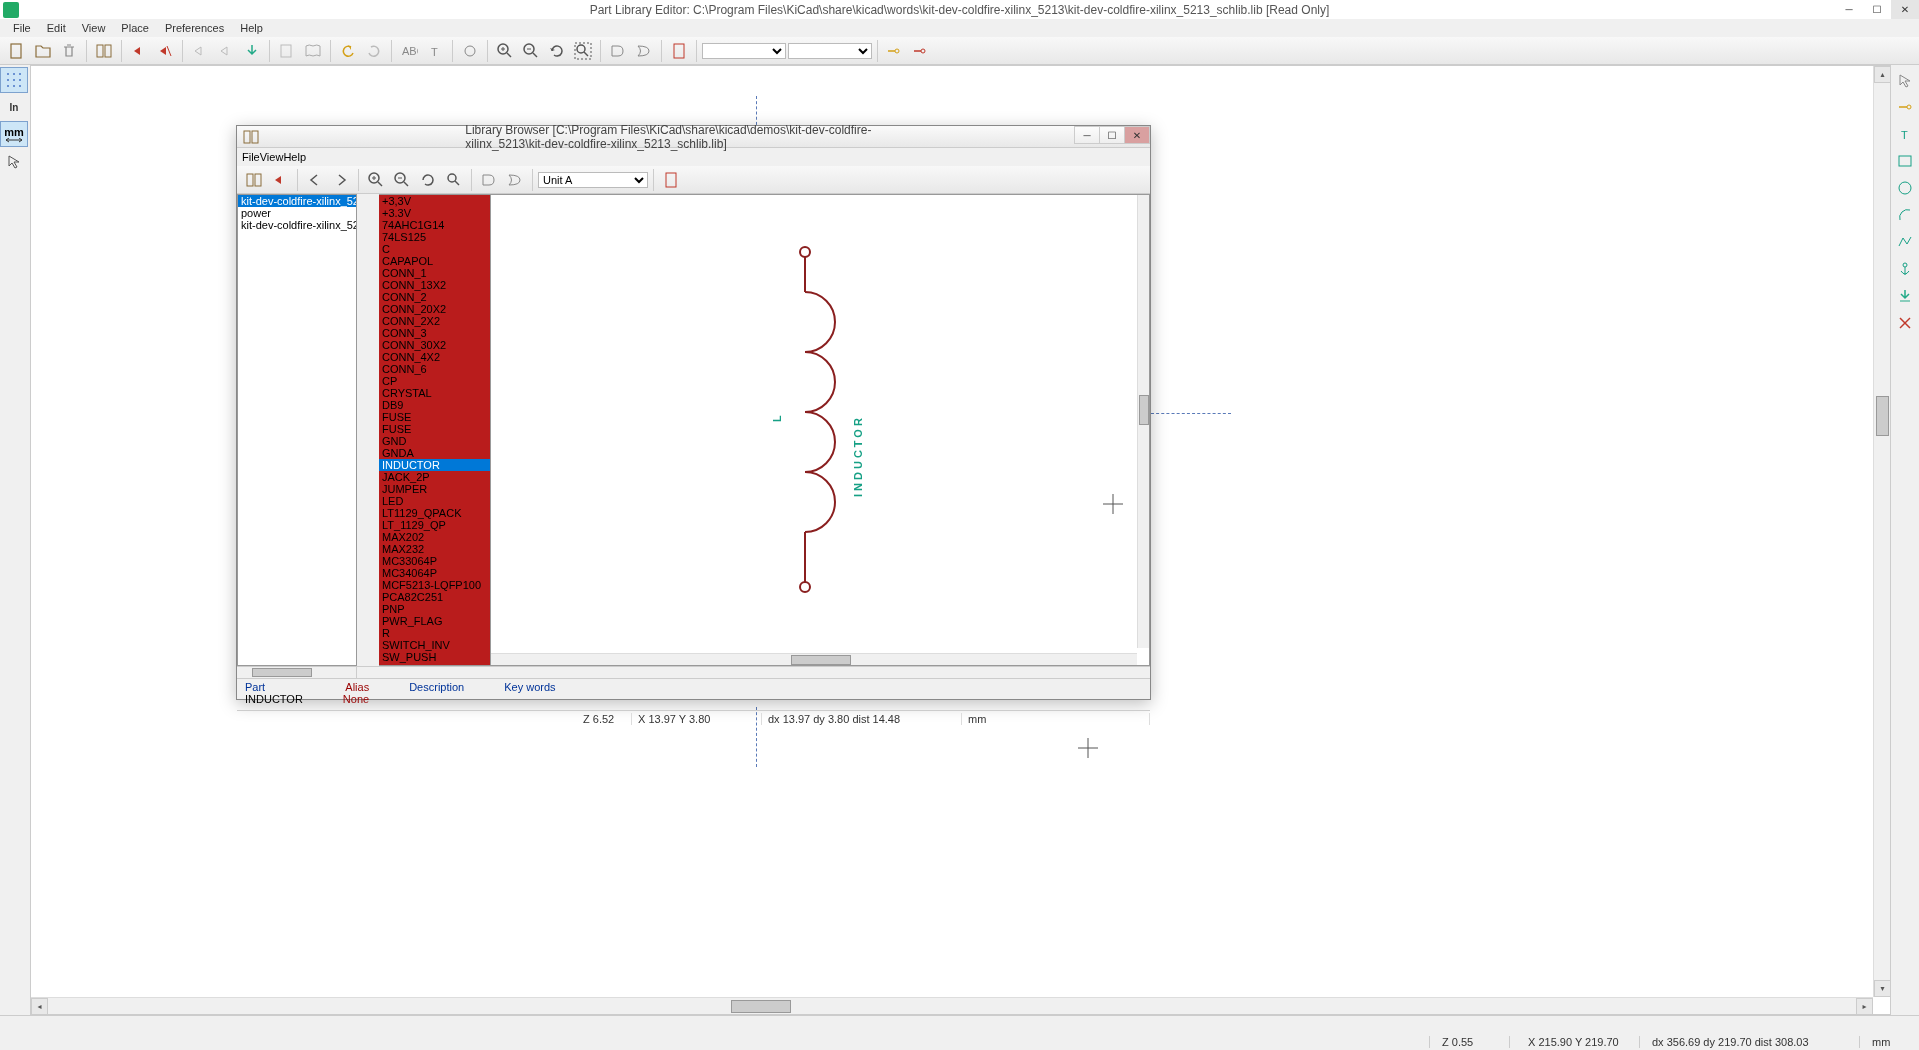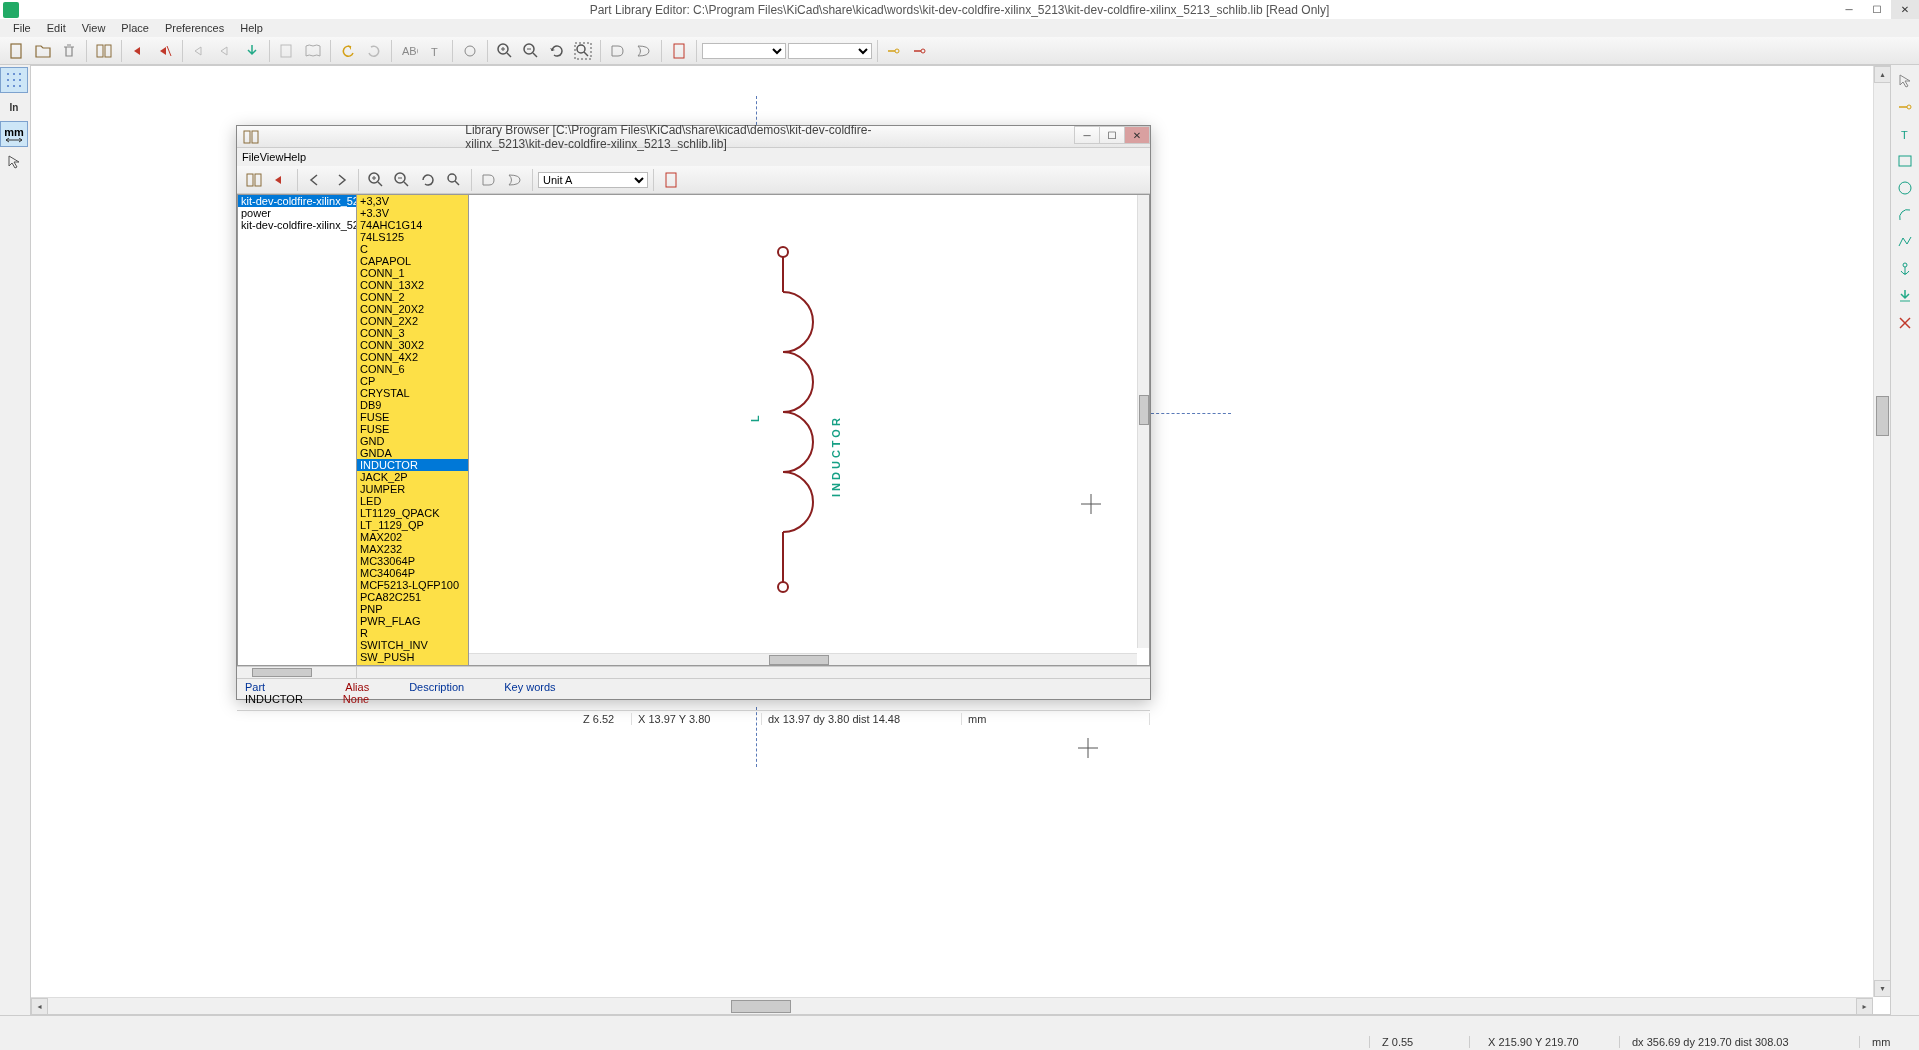--- a/index.html
+++ b/index.html
@@ -44,40 +44,40 @@
 .browser-titlebar .app-icon { width: 16px; height: 16px; margin-left: 6px; }
 .browser-titlebar .title { position: absolute; left: 50%; transform: translateX(-50%); color: #444; font-size: 12px; }
 .browser-titlebar .win-controls { display: flex; height: 100%; }
 .browser-titlebar .win-btn { width: 26px; height: 18px; border: 1px solid #ccc; background: linear-gradient(#fcfcfc,#eee); margin-left:-1px; }
 
 .browser-menubar { height: 18px; background: #f0f0f0; display: flex; align-items: center; padding-left: 5px; }
 .browser-toolbar { height: 28px; background: linear-gradient(#f8f8f8,#e8e8e8); border-bottom: 1px solid #ccc; display: flex; align-items: center; padding-left: 5px; gap: 2px; }
 
 .browser-body { display: flex; height: 472px; }
 .lib-list { width: 120px; border: 1px solid #999; background: #fff; overflow-y: auto; }
-.comp-list { width: 112px; border: 1px solid #999; border-left:none; background: #fde047; overflow-y: scroll; }
+.comp-list { width: 112px; border: 1px solid #999; border-left:none; background: #b91c1c; overflow-y: scroll; margin-left: 22px; }
 .list-item { padding: 0 3px; white-space: nowrap; line-height: 12px; font-size: 11px; overflow: hidden; }
 .list-item.selected { background: #0078d7; color: #fff; }
 .browser-canvas { flex: 1; background: #fff; position: relative; border:1px solid #999; border-left:none; }
 .browser-canvas .dot-grid { position:absolute; inset:0; background-image: radial-gradient(circle, #ccc 0.6px, transparent 0.6px); background-size: 40px 40px; background-position: 3px 3px; }
 
 .browser-info { height: 32px; border-top: 1px solid #ccc; padding: 2px 8px; display:flex; gap:40px; }
 .browser-info .col { display:flex; flex-direction:column; }
 .browser-info .hdr { color:#003399; }
 .browser-info .val { color:#000; }
 .browser-info .hdr.alias { color:#990000;text-align:right; }
 
 .browser-status { height: 17px; border-top: 1px solid #ccc; display:flex; align-items:center; font-size:11px; color:#333; }
 .browser-status .cell { padding: 0 6px; border-right:1px solid #ddd; }
 
 
 .status-bar { position:absolute; left:0; right:0; bottom:0; height:35px; background:#f0f0f0; border-top:1px solid #ccc; }
 .status-bar .row1 { height:17px; }
 .status-bar .row2 { height:17px; display:flex; align-items:center; justify-content:flex-end; color:#333; }
-.status-bar .row2 .cell { padding:0 12px; border-left:1px solid #ccc; min-width:80px; text-align:left;margin-left:20px; }
+.status-bar .row2 .cell { padding:0 12px; border-left:1px solid #ccc; min-width:80px; text-align:left; }
 
 .axis-line { position:absolute; background: transparent; }
 .axis-v { border-left: 1.5px dashed #5a7ab8; }
 .axis-h { border-top: 1.5px dashed #5a7ab8; }
 
 .inductor-svg { position:absolute; left: 276px; top: 12px; }
 .cross-cursor { position:absolute; font-size:18px; color:#444; }
 
 ::-webkit-scrollbar { width:10px; height:10px; }
 ::-webkit-scrollbar-track { background:#f0f0f0; }

